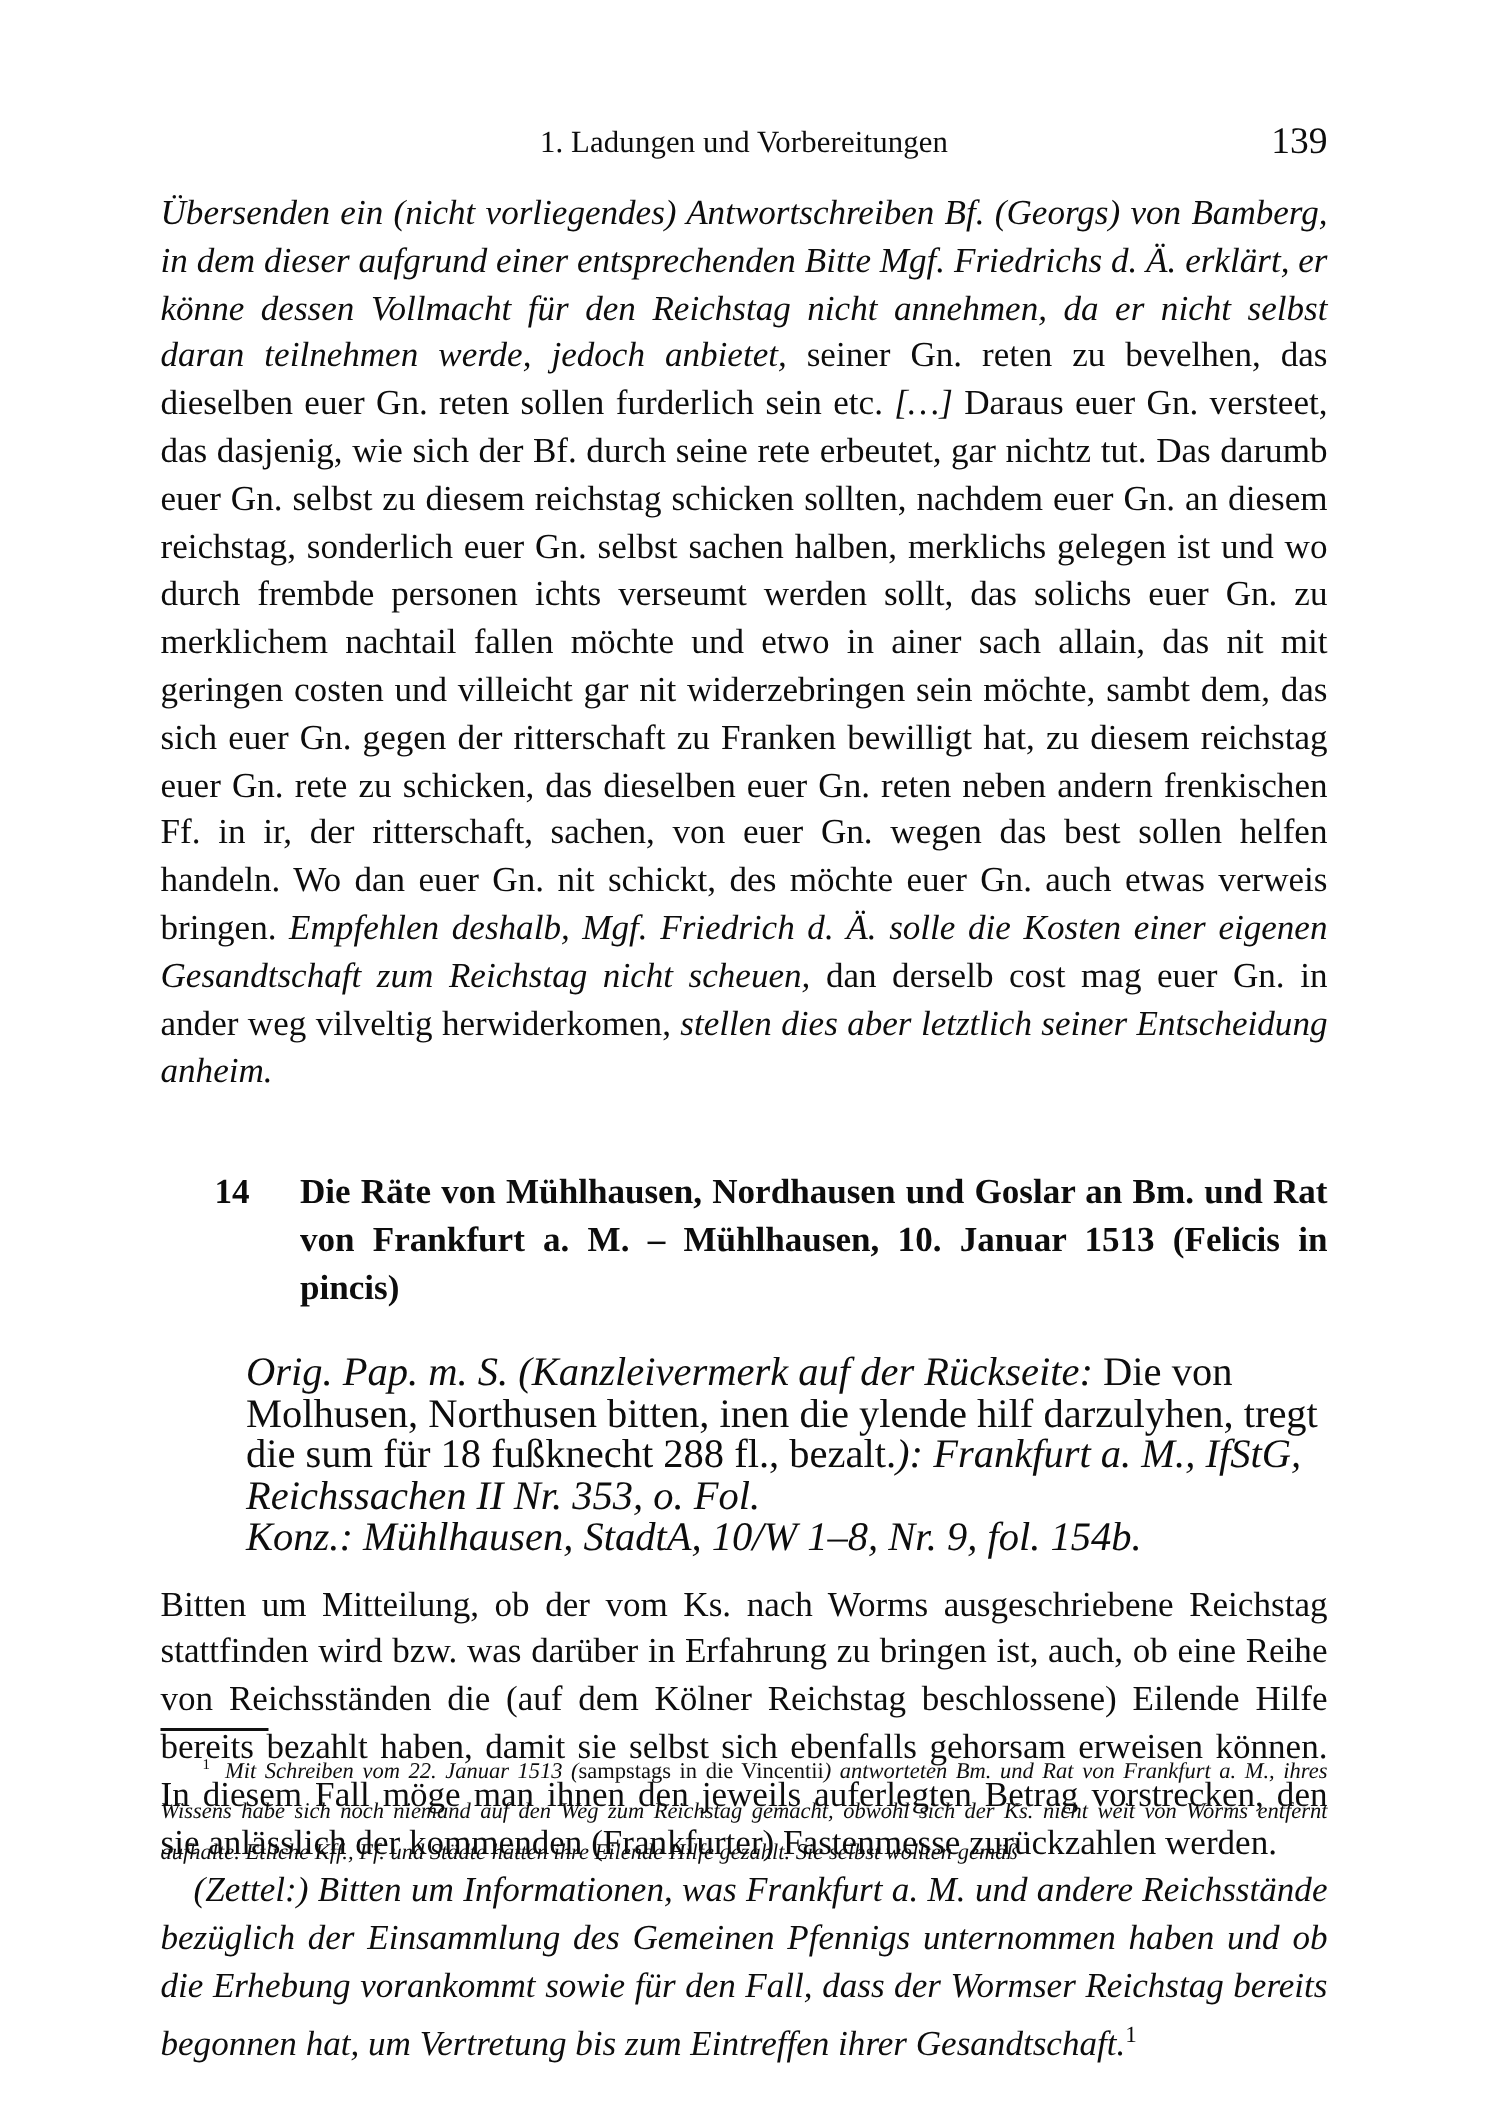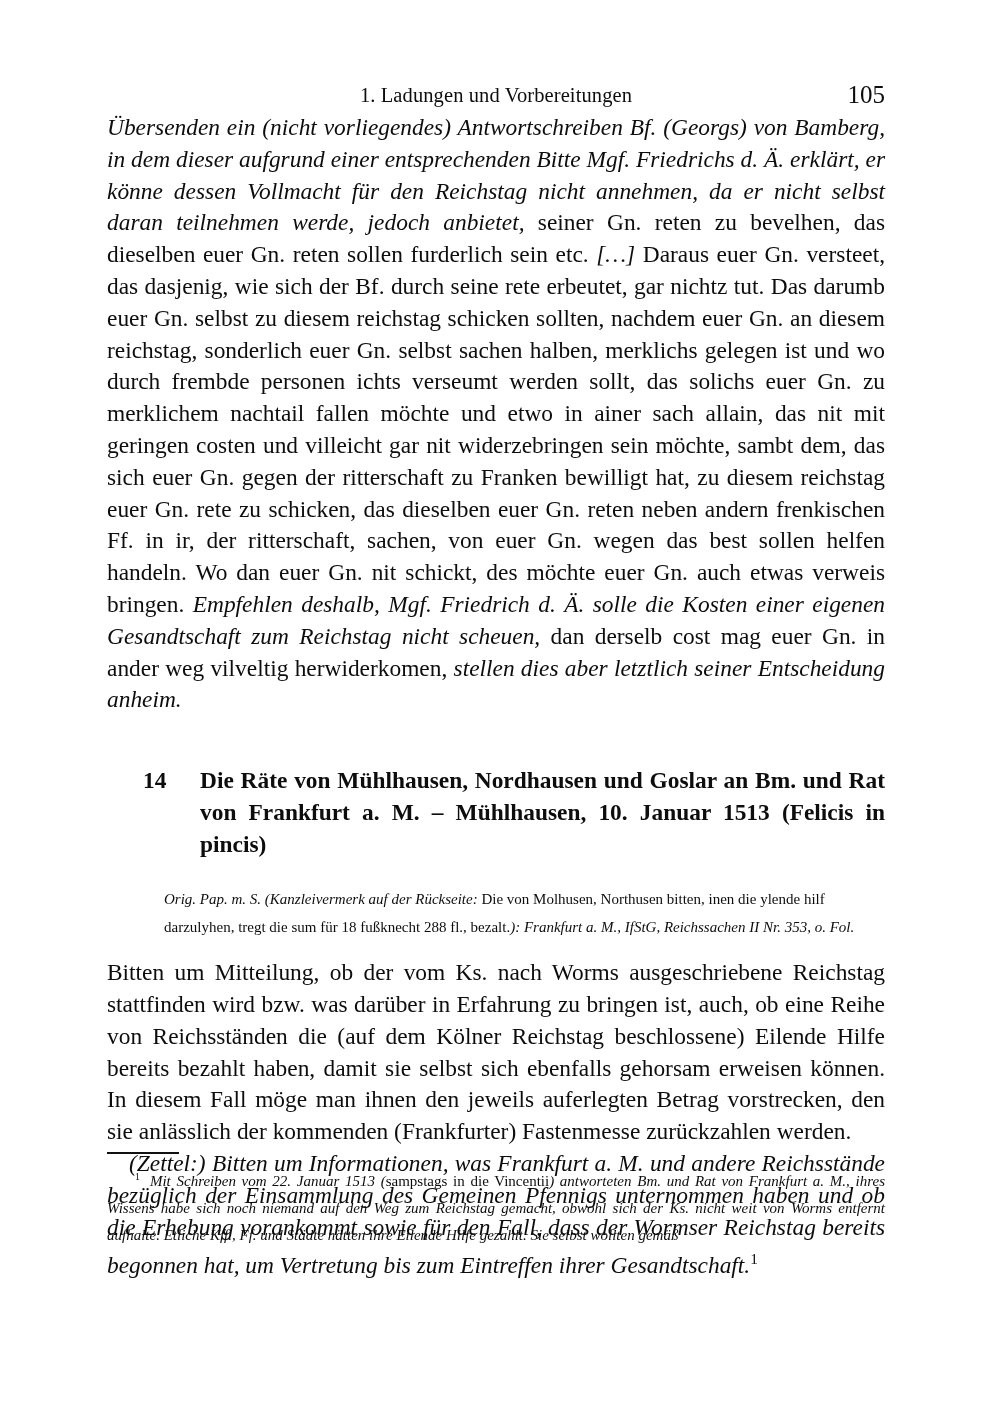--- a/index.html
+++ b/index.html
@@ -56,20 +56,21 @@
     font-size: 23.4px;
     line-height: 31.8px;
     text-align: justify;
     text-justify: inter-word;
     margin: 0;
     hyphens: none;
   }
   .it { font-style: italic; }
 
   .block-main {
+    margin-top: 15px;
   }
 
   
   .doc-heading {
     position: relative;
     margin-top: 48px;
     padding-left: 57px;
     font-weight: bold;
     font-size: 23.4px;
     line-height: 32px;
@@ -85,21 +86,21 @@
   }
   .doc-heading .htext {
     display: block;
   }
 
   
   .provenance {
     margin-top: 26px;
     margin-left: 57px;
     width: 721px;
-    font-size: 15px;
+    font-size: 27px;
     line-height: 27.5px;
     text-align: left;
   }
   .provenance p { margin: 0; }
 
   
   .regest {
     margin-top: 16px;
   }
   .regest-cont {
@@ -145,36 +146,37 @@
 </style>
 </head>
 <body>
 
 <div class="page">
 
   <div class="content">
 
     <div class="runhead">
       <div class="runhead-title">1. Ladungen und Vorbereitungen</div>
-      <div class="runhead-folio">105</div>
+      <div class="runhead-folio">139</div>
     </div>
 
     <p class="body-para block-main">
       <span><span class="it">Übersenden ein (nicht vorliegendes) Antwortschreiben Bf. (Georgs) von Bamberg, in dem dieser aufgrund einer entsprechenden Bitte Mgf. Friedrichs d. Ä. erklärt, er könne dessen Vollmacht für den Reichstag nicht annehmen, da er nicht selbst daran teilnehmen werde, jedoch anbietet, </span><span class="roman">seiner Gn. reten zu bevelhen, das dieselben euer Gn. reten sollen furderlich sein etc. </span><span class="it">[…] </span><span class="roman">Daraus euer Gn. versteet, das dasjenig, wie sich der Bf. durch seine rete erbeutet, gar nichtz tut. Das darumb euer Gn. selbst zu diesem reichstag schicken sollten, nachdem euer Gn. an diesem reichstag, sonderlich euer Gn. selbst sachen halben, merklichs gelegen ist und wo durch frembde personen ichts verseumt werden sollt, das solichs euer Gn. zu merklichem nachtail fallen möchte und etwo in ainer sach allain, das nit mit geringen costen und villeicht gar nit widerzebringen sein möchte, sambt dem, das sich euer Gn. gegen der ritterschaft zu Franken bewilligt hat, zu diesem reichstag euer Gn. rete zu schicken, das dieselben euer Gn. reten neben andern frenkischen Ff. in ir, der ritterschaft, sachen, von euer Gn. wegen das best sollen helfen handeln. Wo dan euer Gn. nit schickt, des möchte euer Gn. auch etwas verweis bringen. </span><span class="it">Empfehlen deshalb, Mgf. Friedrich d. Ä. solle die Kosten einer eigenen Gesandtschaft zum Reichstag nicht scheuen, </span><span class="roman">dan derselb cost mag euer Gn. in ander weg vilveltig herwiderkomen, </span><span class="it">stellen dies aber letztlich seiner Entscheidung anheim.</span></span>
     </p>
 
     <div class="doc-heading">
       <span class="num">14</span>
       <span class="htext">Die Räte von Mühlhausen, Nordhausen und Goslar an Bm. und Rat von Frankfurt a. M. – Mühlhausen, 10. Januar 1513 (Felicis in pincis)</span>
     </div>
 
     <div class="provenance">
       <p>
         <span><span class="it">Orig. Pap. m. S. (Kanzleivermerk auf der Rückseite: </span><span class="roman">Die von Molhusen, Northusen bitten, inen die ylende hilf darzulyhen, tregt die sum für 18 fußknecht 288 fl., bezalt.</span><span class="it">): Frankfurt a. M., IfStG, Reichssachen II Nr. 353, o. Fol.</span></span>
       </p>
+      <p class="it">Konz.: Mühlhausen, StadtA, 10/W 1–8, Nr. 9, fol. 154b.</p>
     </div>
 
     <p class="body-para regest">Bitten um Mitteilung, ob der vom Ks. nach Worms ausgeschriebene Reichstag stattfinden wird bzw. was darüber in Erfahrung zu bringen ist, auch, ob eine Reihe von Reichsständen die (auf dem Kölner Reichstag beschlossene) Eilende Hilfe bereits bezahlt haben, damit sie selbst sich ebenfalls gehorsam erweisen können. In diesem Fall möge man ihnen den jeweils auferlegten Betrag vorstrecken, den sie anlässlich der kommenden (Frankfurter) Fastenmesse zurückzahlen werden.</p>
 
     <p class="body-para regest-cont">
       <span>(Zettel:) Bitten um Informationen, was Frankfurt a. M. und andere Reichsstände bezüglich der Einsammlung des Gemeinen Pfennigs unternommen haben und ob die Erhebung vorankommt sowie für den Fall, dass der Wormser Reichstag bereits begonnen hat, um Vertretung bis zum Eintreffen ihrer Gesandtschaft.</span><span class="sup">1</span>
     </p>
 
   </div>
 

